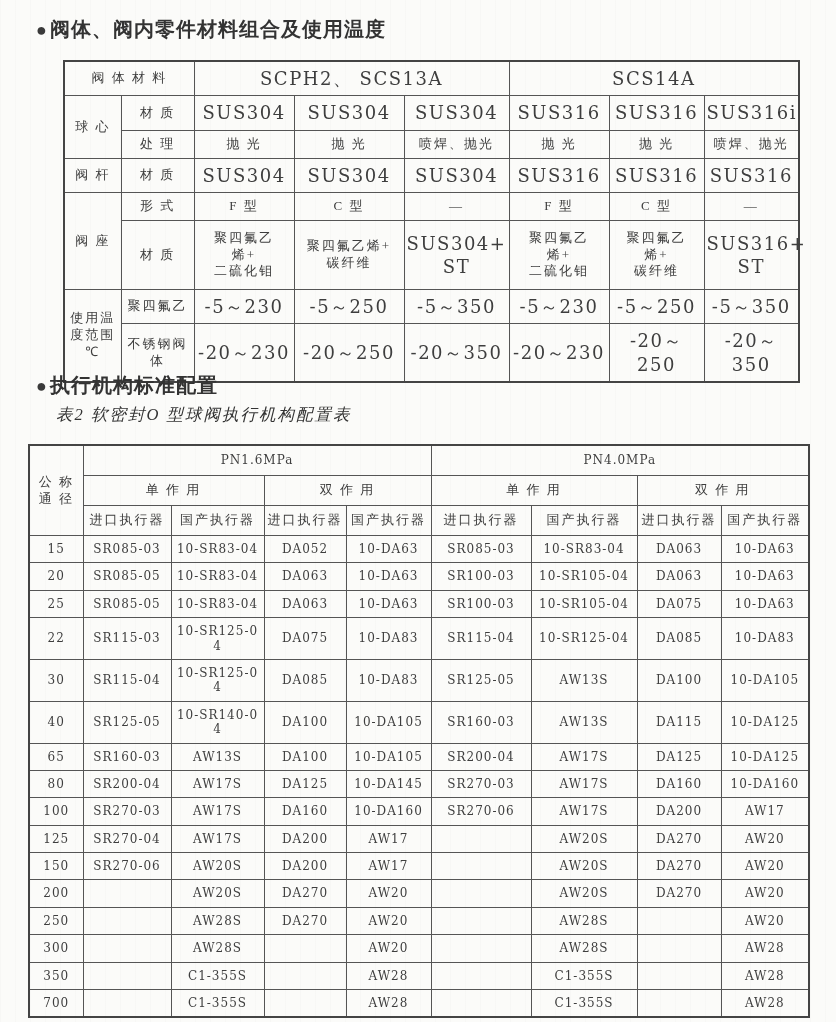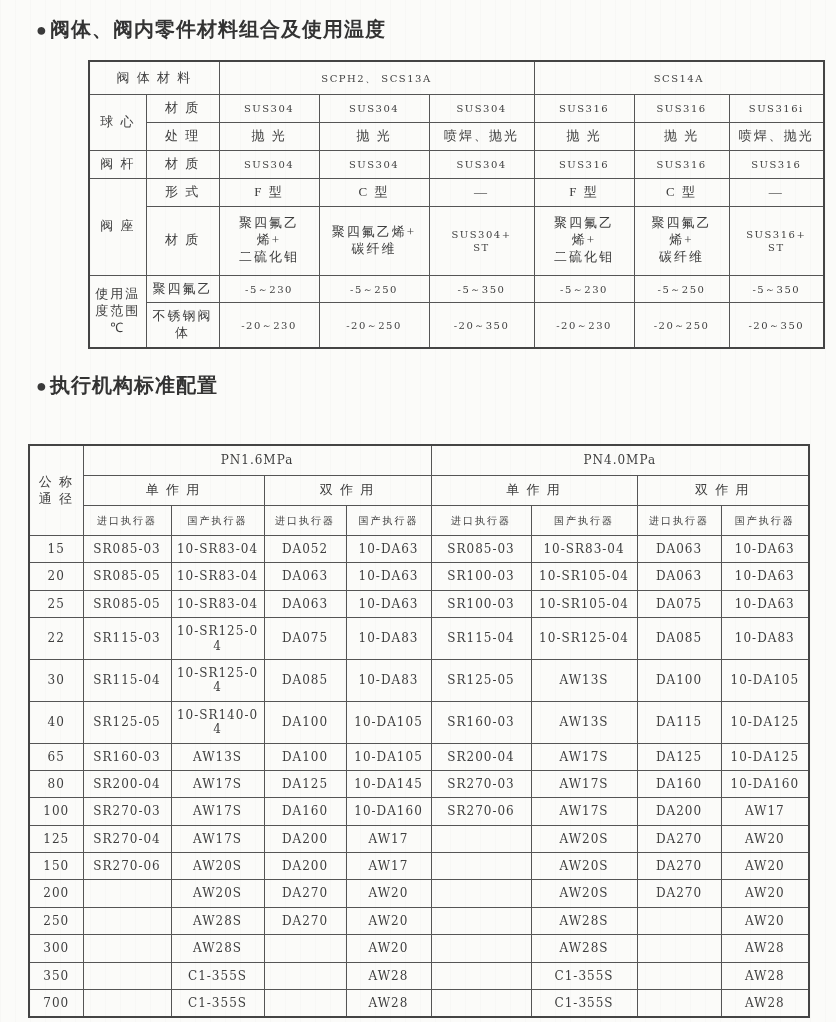--- a/index.html
+++ b/index.html
@@ -22,34 +22,34 @@
   .sec-title .bullet{font-size:18px;margin-right:2px;line-height:1;color:#3a3a3a;}
   #title1{top:16px;}
   #title2{top:372px;}
   .caption{
     position:absolute;left:56px;top:404px;
     font-family:"Liberation Serif", serif;
     font-style:italic;font-size:16.5px;color:#333;
     letter-spacing:2px;
   }
   table{border-collapse:collapse;table-layout:fixed;position:absolute;background:transparent;}
-  #t1{left:88px;top:60px;width:735px;border-radius:11px;}
+  #t1{left:63px;top:60px;width:735px;border-radius:11px;}
   #t2{left:28px;top:444px;width:780px;}
   td{
     border:1px solid #555;
     text-align:center;vertical-align:middle;
     font-size:13px;line-height:1.3;
     white-space:pre-line;
     padding:5px 2px;color:#3e3e3e;
   }
   table{border:2px solid #444;}
   .cjk{letter-spacing:2px;}
-  .ch{letter-spacing:2px;font-size:10px;}
+  .ch{letter-spacing:2px;font-size:13px;}
   .code{font-family:"DejaVu Serif", serif;font-size:12px;letter-spacing:1px;}
-  #t1 .code{font-size:10px;letter-spacing:1.5px;}
+  #t1 .code{font-size:18px;letter-spacing:1.5px;}
   #t2 td{padding:6px 2px;}
   #t2 .code{word-break:break-all;line-height:1.2;}
   #t1 .tallrow td{height:58px;}
   #t1 .hdr td{height:22px;}
   #t2 .hrow td{height:17px;}
 </style>
 </head>
 <body>
 
 <div class="page">
@@ -156,20 +156,21 @@
       <td class="code">-20～350</td>
     </tr>
   </tbody>
     </table>
 
   <div class="sec-title" id="title2">
     <span class="bullet">●</span>
     <span>执行机构标准配置</span>
   </div>
 
+  <div class="caption">表2  软密封O 型球阀执行机构配置表</div>
 
   <table id="t2">
     <colgroup>
       <col style="width:54px">
       <col style="width:88px">
         <col style="width:93px">
         <col style="width:82px">
         <col style="width:85px">
       <col style="width:100px">
         <col style="width:106px">

